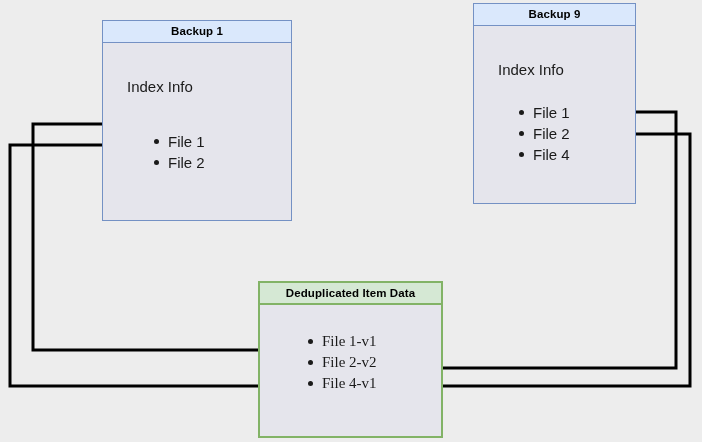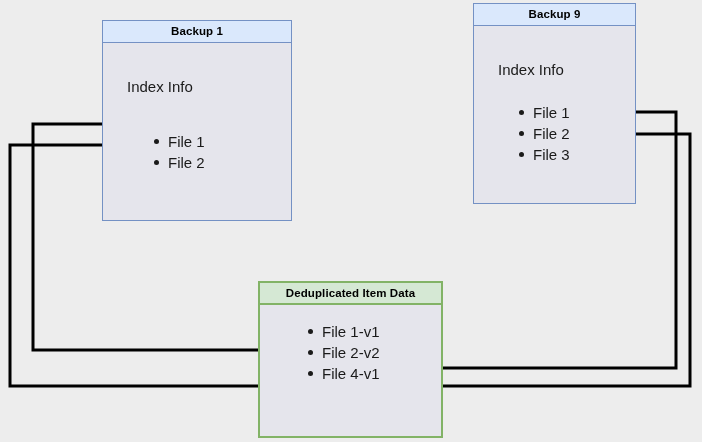--- a/index.html
+++ b/index.html
@@ -133,29 +133,29 @@
     </div>
   </div>
 
   <div class="box blue" style="left:473px; top:3px; width:163px; height:201px;">
     <div class="box-title">Backup 9</div>
     <div class="box-body" style="height:177px;">
       <div class="section-label" style="left:24px; top:35px;">Index Info</div>
       <ul class="file-list" style="left:42px; top:76px;">
         <li>File 1</li>
         <li>File 2</li>
-        <li>File 3</li>
+        <li>File 4</li>
       </ul>
     </div>
   </div>
 
   <div class="box green" style="left:258px; top:281px; width:185px; height:157px;">
     <div class="box-title">Deduplicated Item Data</div>
     <div class="box-body" style="height:131px;">
-      <ul class="file-list" style="left:45px; top:16px;">
+      <ul class="file-list" style="left:45px; top:26px;font-family:Liberation Serif, serif;">
         <li>File 1-v1</li>
         <li>File 2-v2</li>
         <li>File 4-v1</li>
       </ul>
     </div>
   </div>
 
 </div>
 
 </body></html>

